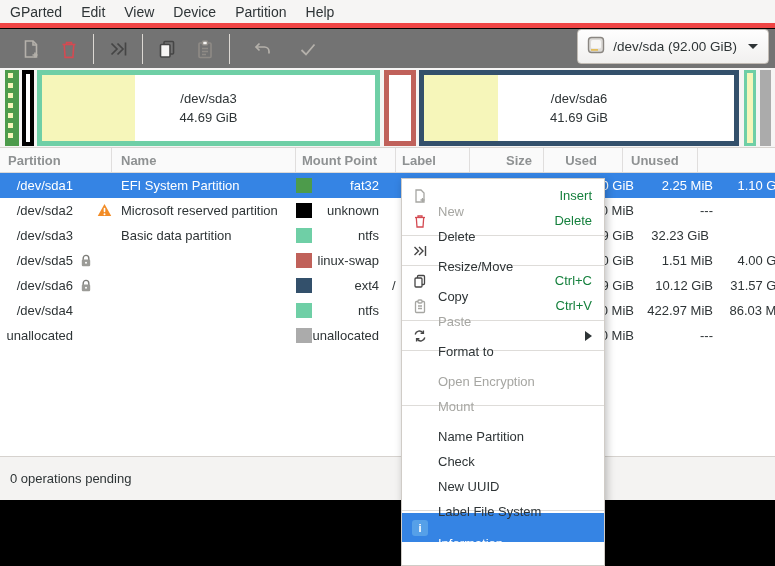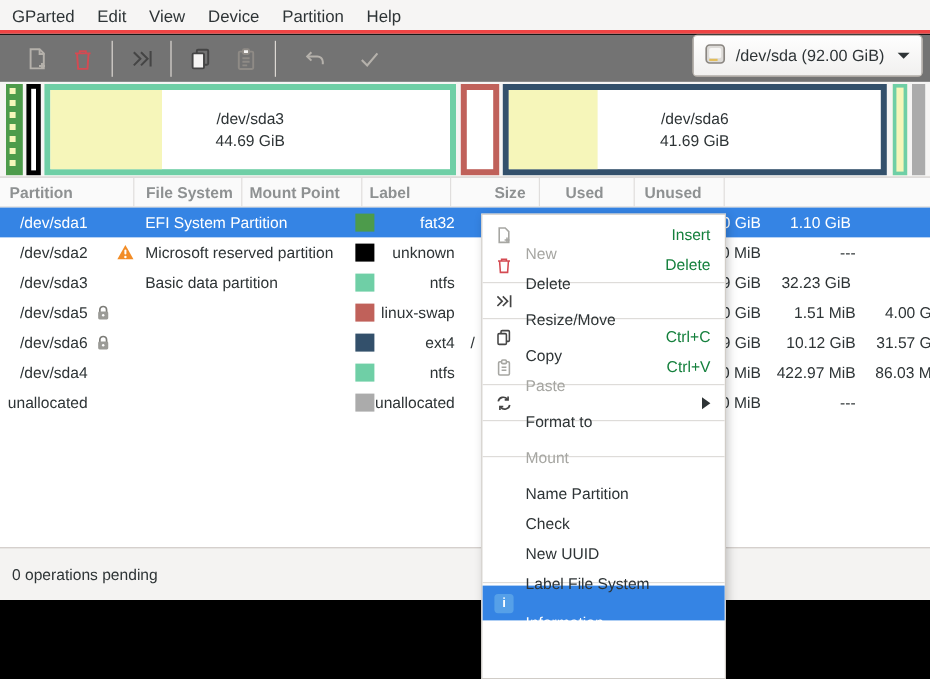--- a/index.html
+++ b/index.html
@@ -2,21 +2,21 @@
 <html><head>
 <meta charset="utf-8">
 <style>
   * { box-sizing: border-box; margin: 0; padding: 0; }
   html,body { width:775px; height:566px; }
   body { font-family:"Liberation Sans","DejaVu Sans",sans-serif; font-size:13px; color:#2e3436; background:#000; }
   .window { position:relative; width:775px; height:566px; overflow:hidden; background:#000; }
 
   
   .menubar { position:absolute; top:0; left:0; width:775px; height:28px; background:#f6f5f4;
-             border-bottom:3px solid #ef4444; display:flex; align-items:center; padding-left:10px; gap:19px; font-size:14px; }
+             border-bottom:5px solid #ef4444; display:flex; align-items:center; padding-left:10px; gap:19px; font-size:14px; }
   .menubar .mitem { cursor:default; }
 
   
   .toolbar { position:absolute; top:29px; left:0; width:775px; height:39px; background:#737373;
              display:flex; align-items:center; padding-left:12px; }
   .tb { width:38px; height:34px; display:flex; align-items:center; justify-content:center; }
   .tb svg { display:block; }
   .tb.en  { color:#454545; }
   .tb.dis { color:#b5b1ab; }
   .tb.del { color:#d44a52; }
@@ -208,35 +208,36 @@
       </div>
     </div>
     <div class="seg seg-sda4"></div>
     <div class="seg seg-unalloc"></div>
   </div>
 
   <div class="ptable">
     <div class="tw">
       <div class="thead">
         <div class="c part" style="padding-right:0;padding-left:8px;text-align:left;">Partition</div>
-        <div class="c fs">File System</div>
+        <div class="c name">Name</div>
         <div class="c mp">Mount Point</div>
         <div class="c lbl">Label</div>
         <div class="c size" style="padding-right:11px;">Size</div>
         <div class="c used" style="padding-right:25px;">Used</div>
         <div class="c unused" style="text-align:left;padding-left:8px;">Unused</div>
       </div>
 
       <div class="trow sel">
         <div class="c part"><span>/dev/sda1</span></div>
         <div class="c name">EFI System Partition</div>
         <div class="c fs"><span class="swatch sw-fat32"></span><span>fat32</span></div>
         <div class="c mp"></div>
         <div class="c lbl"></div>
         <div class="c size">1.10 GiB</div>
+        <div class="c used">2.25 MiB</div>
         <div class="c unused">1.10 GiB</div>
       </div>
 
       <div class="trow">
         <div class="c part"><span>/dev/sda2</span><svg class="warnicon" width="15" height="14" viewBox="0 0 16 15">
               <path d="M8 1.2 15.2 14H.8z" fill="#f28c26"></path>
               <rect x="7.1" y="5.2" width="1.8" height="4.6" rx="0.9" fill="#fff"></rect>
               <circle cx="8" cy="12" r="1.1" fill="#fff"></circle>
             </svg></div>
         <div class="c name">Microsoft reserved partition</div>
@@ -381,20 +382,24 @@
             <path d="M3.2 6.5a4.3 4.3 0 0 1 7.6-1.8"></path>
             <path d="M11.4 2.4v2.8H8.6"></path>
           </svg>
         </span>
       <span class="mil">Format to</span>
       <span class="subarrow"></span>
     </div>
     <div class="msep"></div>
     <div class="mi disabled">
       <span class="mic"></span>
+      <span class="mil">Open Encryption</span>
+    </div>
+    <div class="mi disabled">
+      <span class="mic"></span>
       <span class="mil">Mount</span>
     </div>
     <div class="msep"></div>
     <div class="mi">
       <span class="mic"></span>
       <span class="mil">Name Partition</span>
     </div>
     <div class="mi">
       <span class="mic"></span>
       <span class="mil">Check</span>

